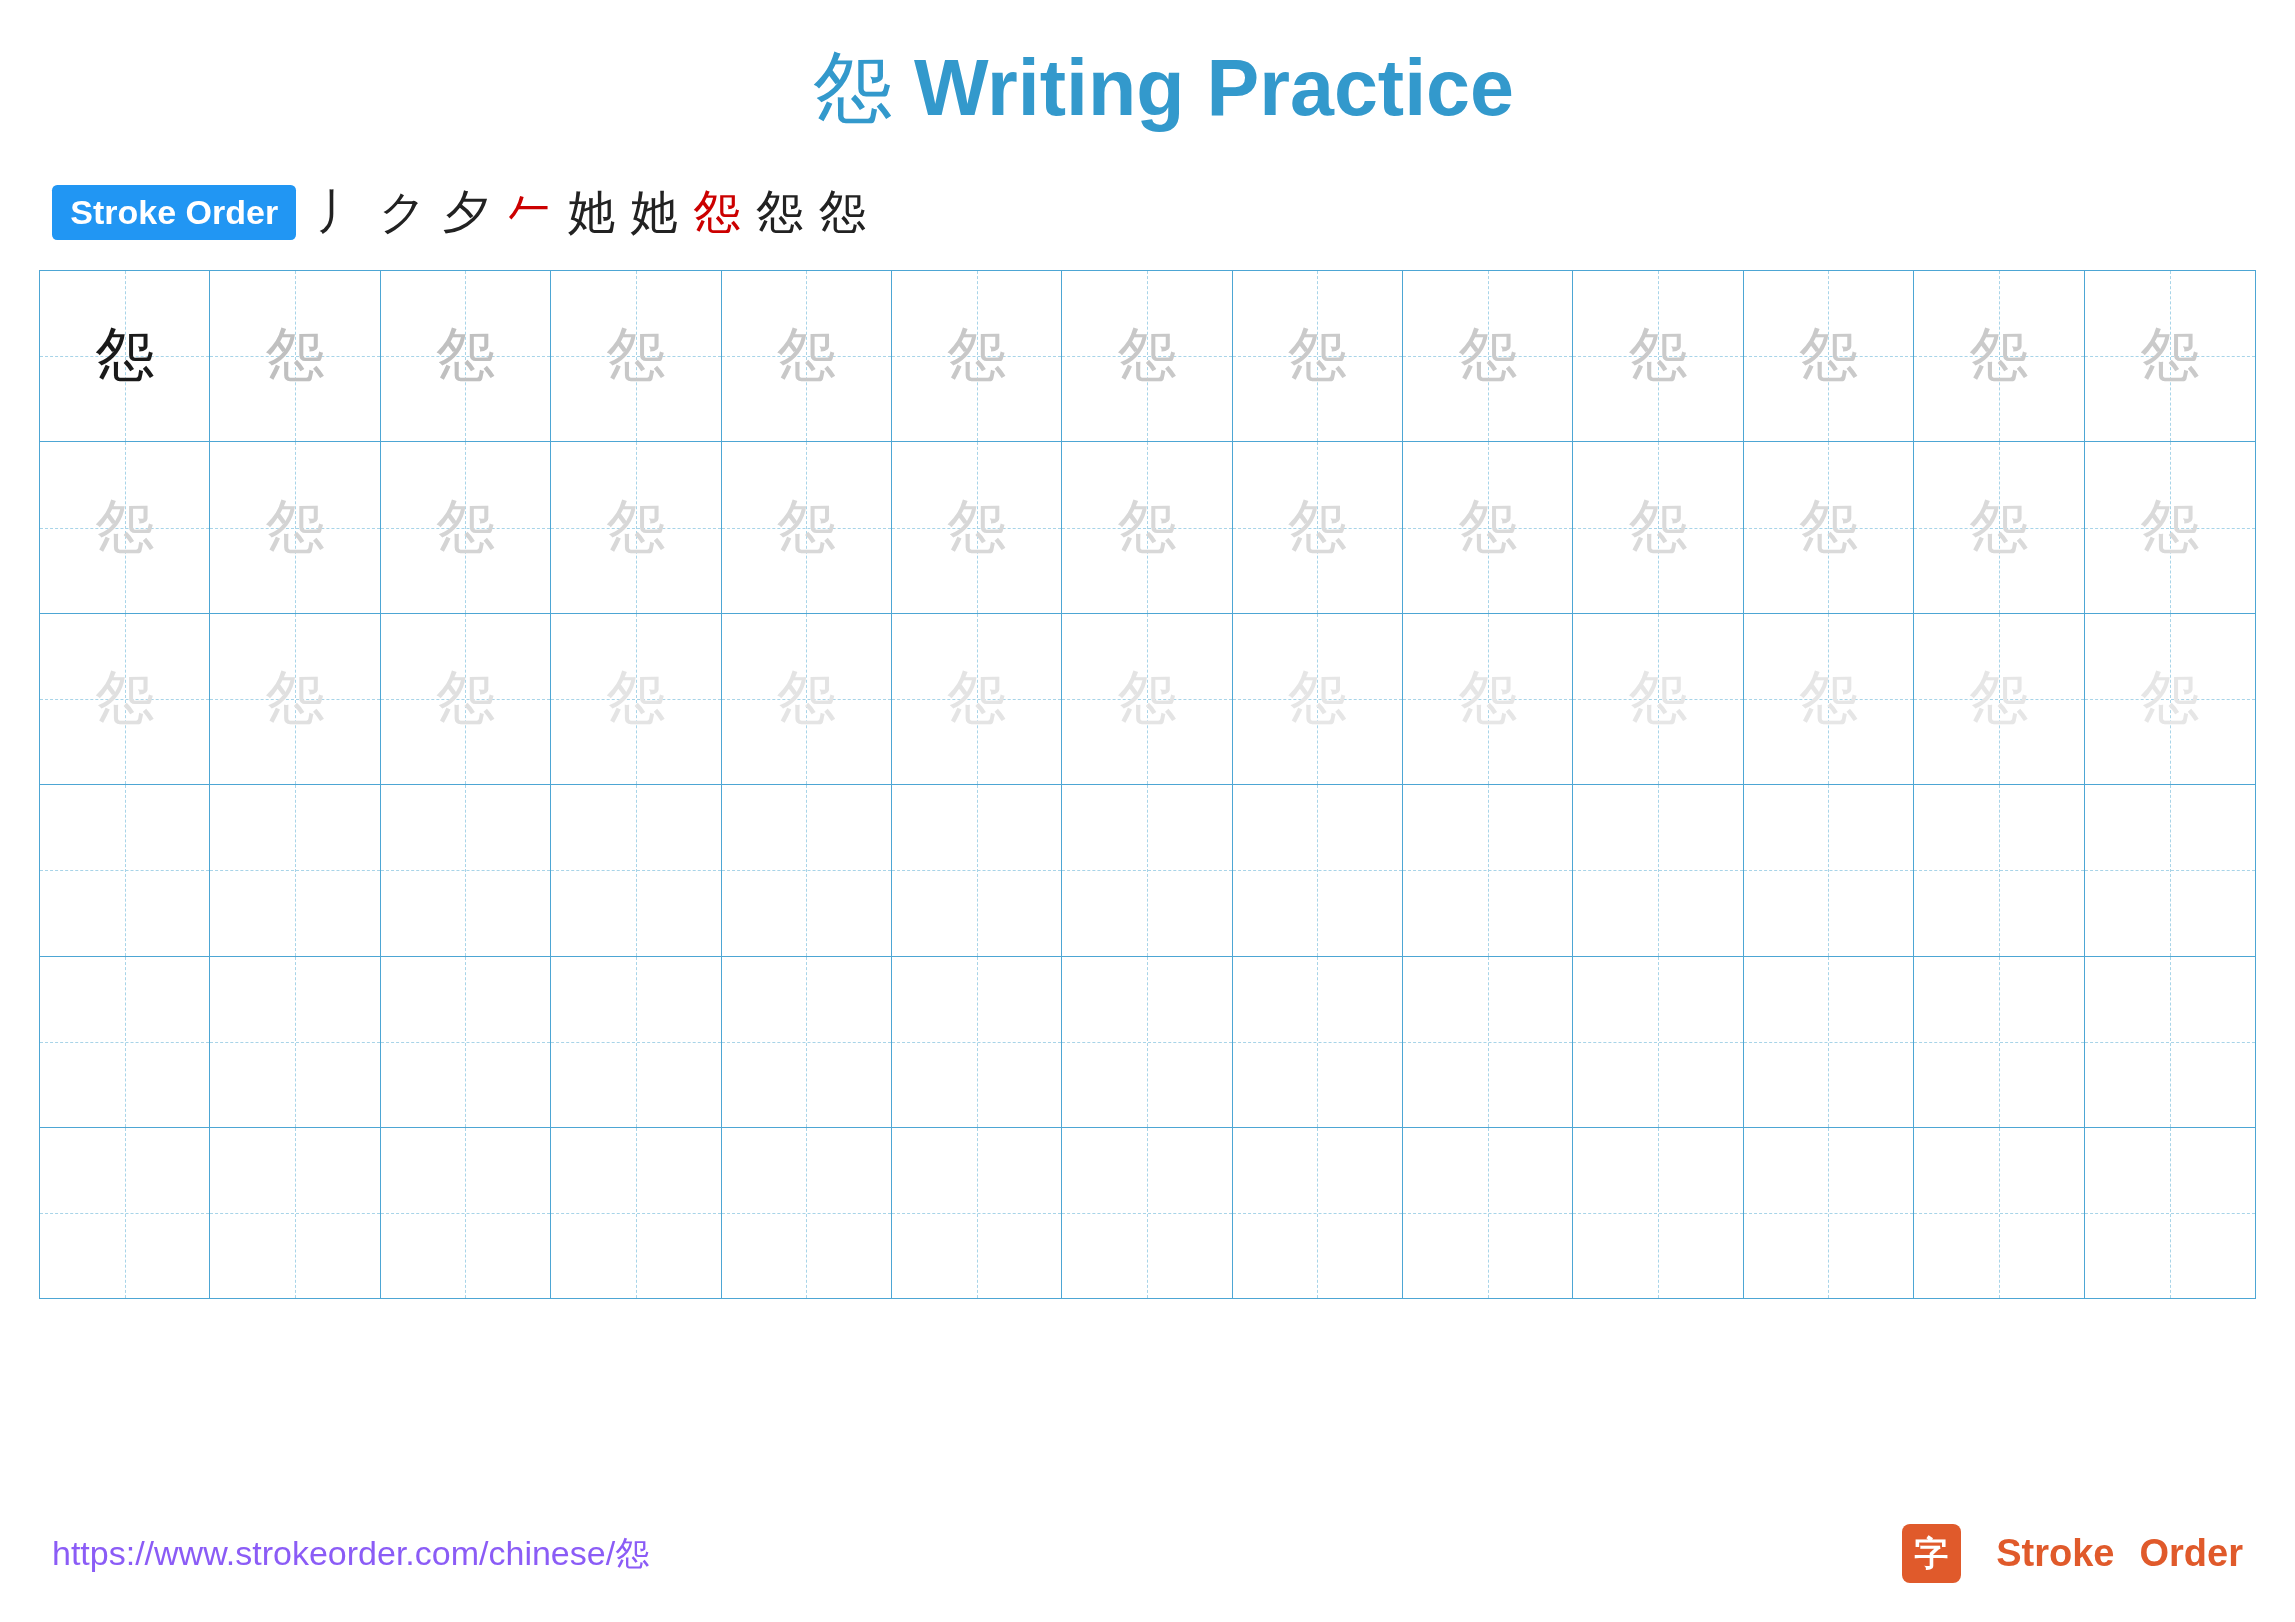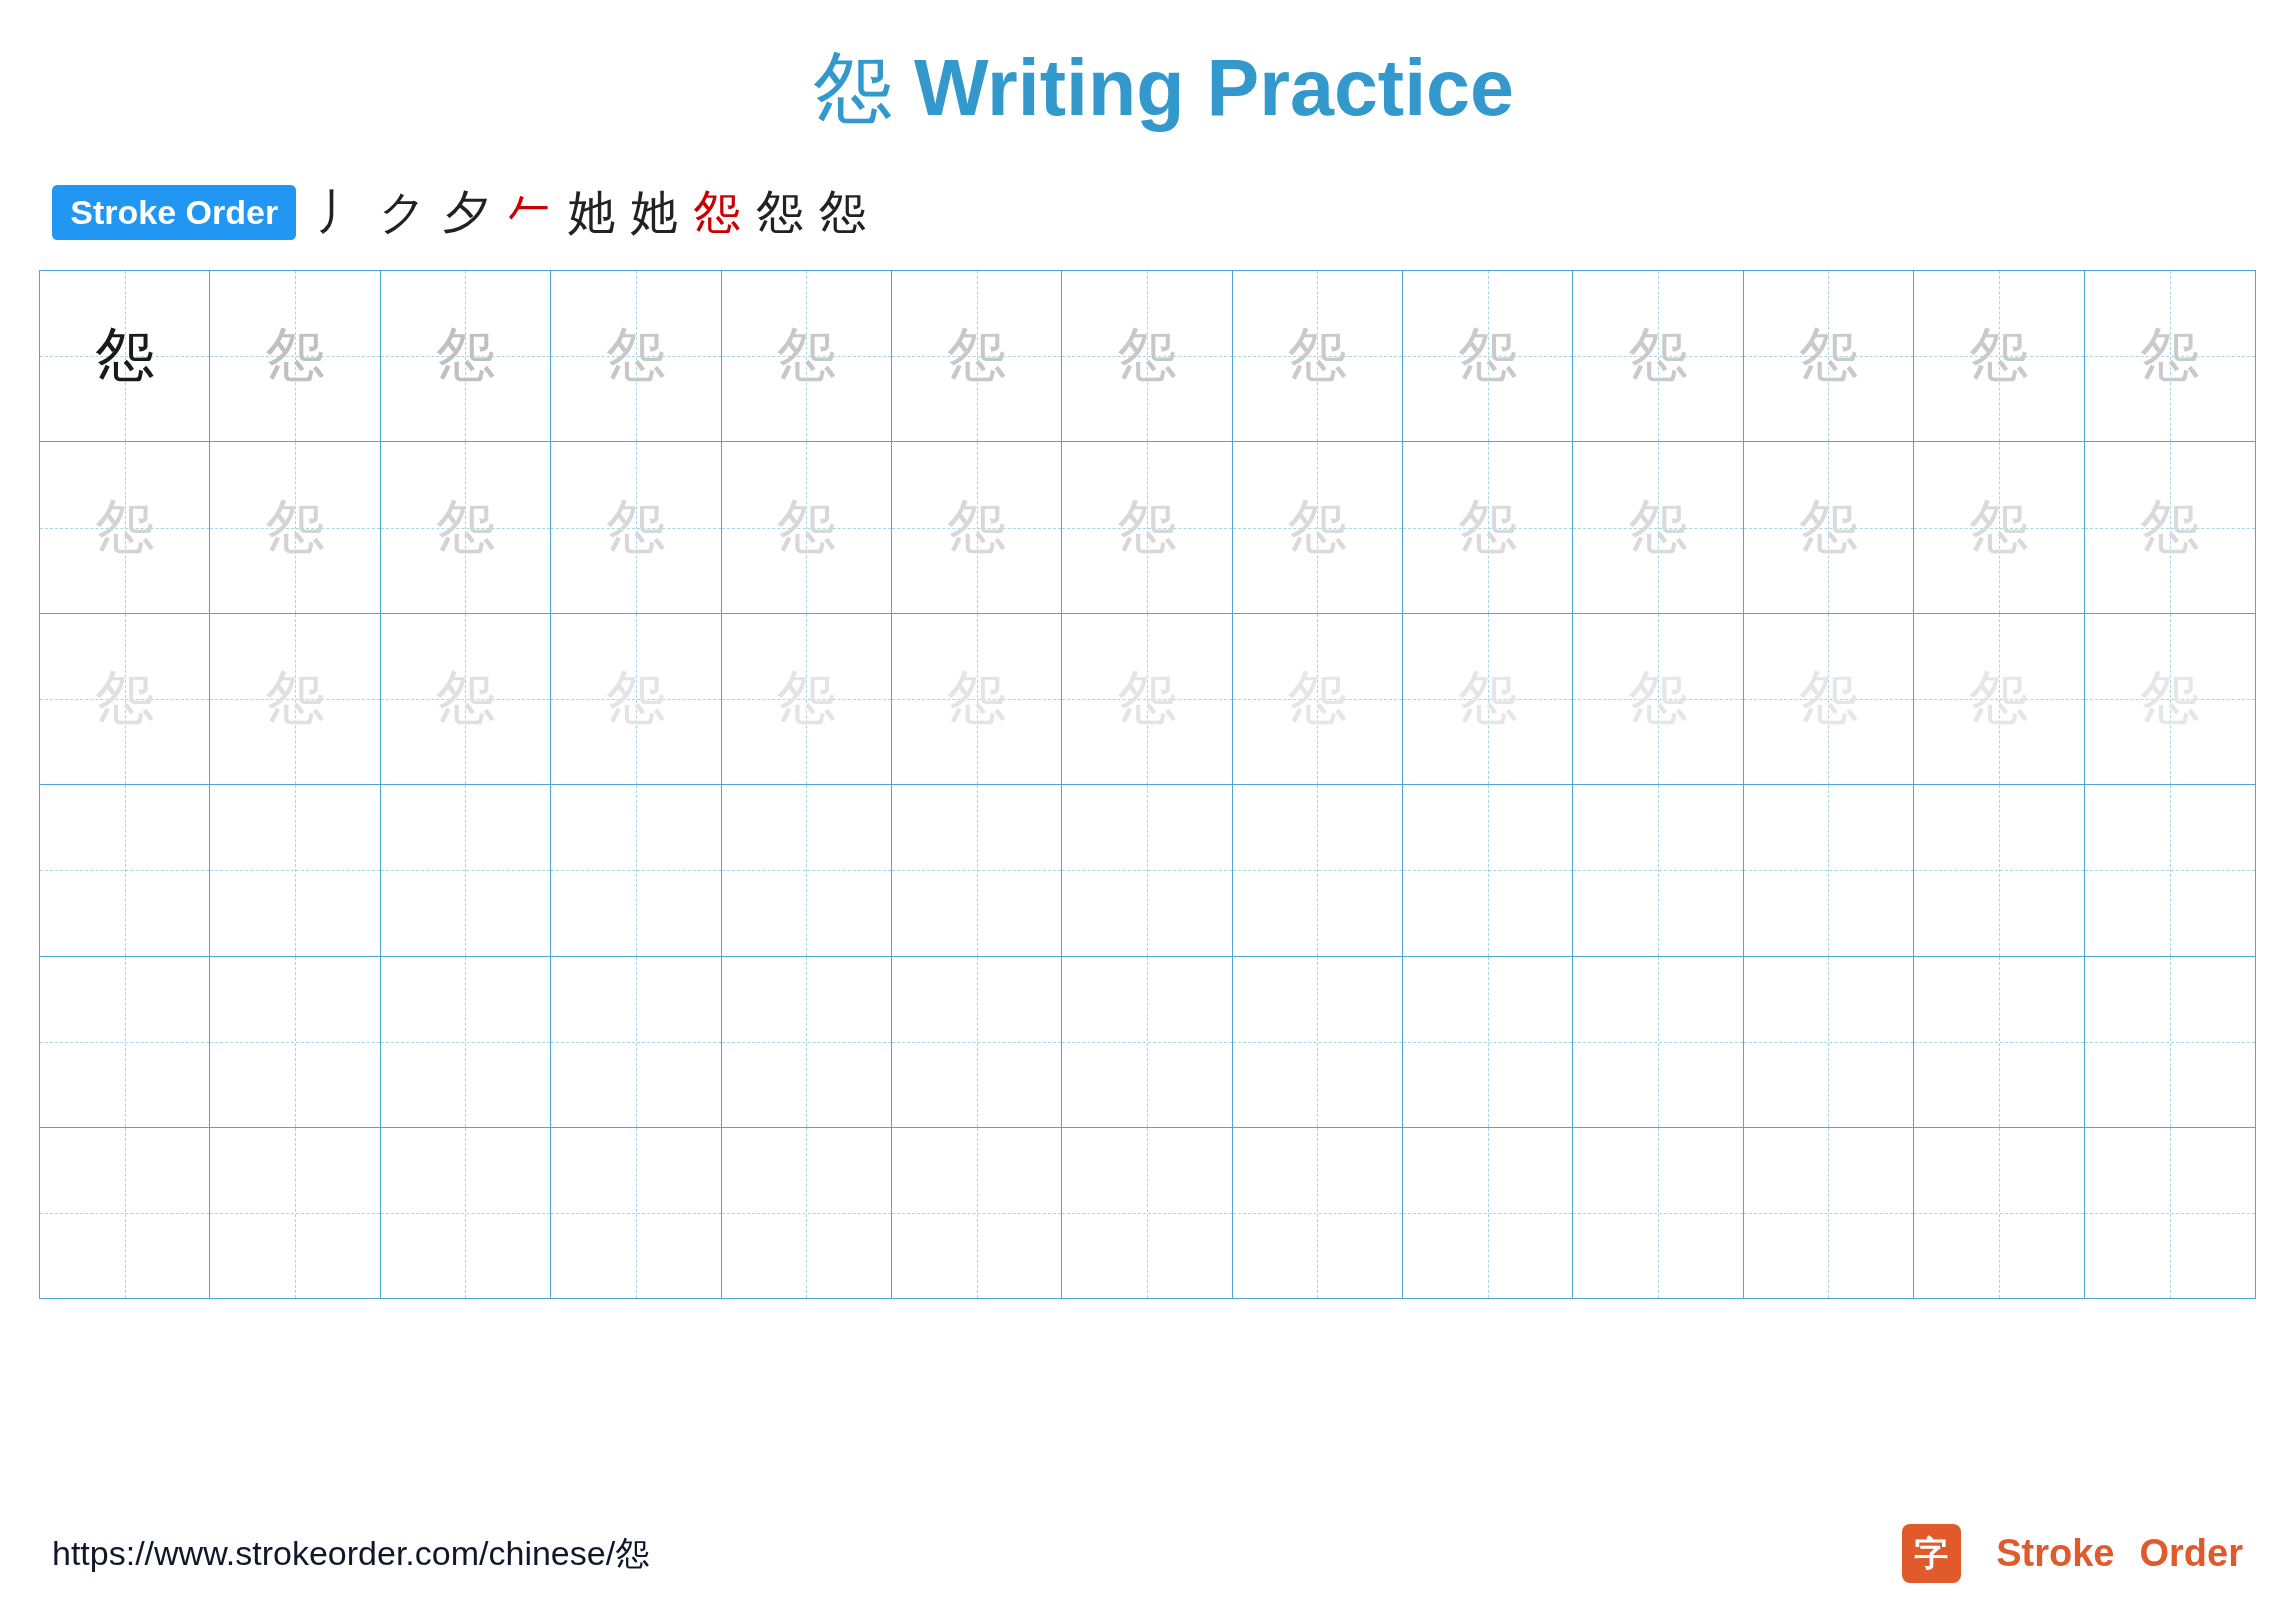--- a/index.html
+++ b/index.html
@@ -119,21 +119,21 @@
     .footer {
       position: absolute;
       bottom: 39px;
       left: 52px;
       right: 52px;
       display: flex;
       align-items: center;
       justify-content: space-between;
     }
     .footer-url {
-      color: #0f172a;
+      color: #8b5cf6;
       font-size: 34px;
       text-decoration: none;
     }
     .footer-logo {
       display: flex;
       align-items: center;
       gap: 10.5px;
     }
     .footer-logo-icon {
       width: 59px;

